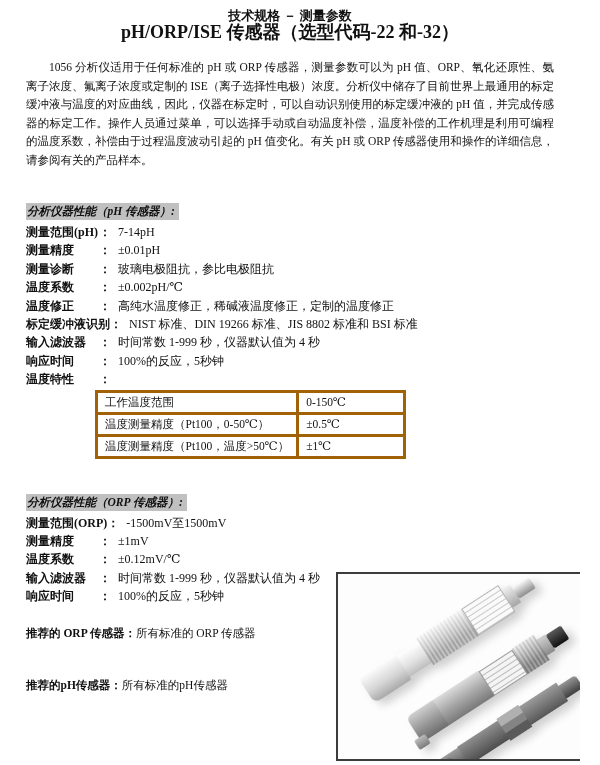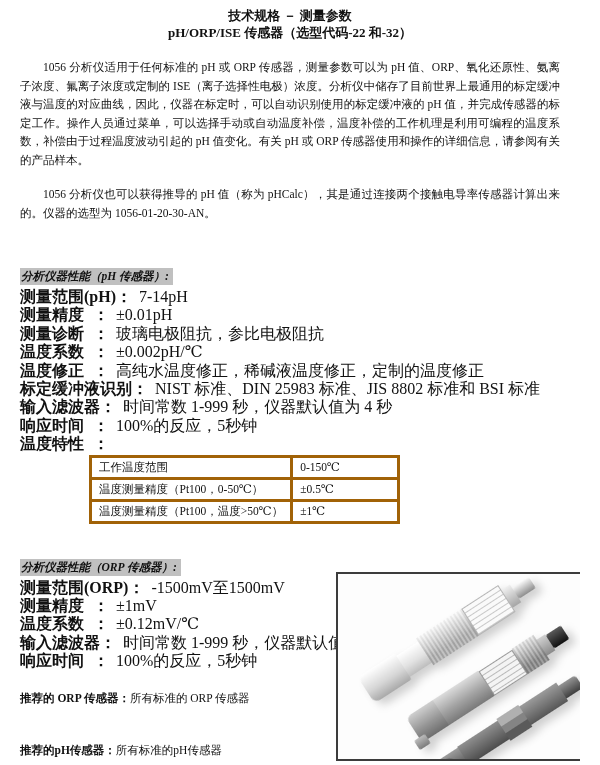--- a/index.html
+++ b/index.html
@@ -6,39 +6,39 @@
   .page{
     position:relative;
     width:580px;height:765px;
     background:#ffffff;
     font-family:"Liberation Serif","DejaVu Serif",serif;
     color:#111;
     overflow:hidden;
   }
   .titles{padding-top:7px;text-align:center;}
   .doc-title{font-size:13px;font-weight:bold;line-height:17px;}
-  .doc-subtitle{font-size:13px;font-weight:bold;line-height:17px;}
-  .body-col{padding:0 20px;}
+  .doc-subtitle{font-size:18px;font-weight:bold;line-height:17px;}
+  .body-col{padding:0 26px;}
   .para{
     font-size:11.5px;line-height:18.5px;text-align:justify;
     text-indent:2em;margin:0;
   }
   .para1{margin-top:17px;}
   .para2{margin-top:16px;}
   .sec-header{
     display:inline-block;
     background:#c0c0c0;
     font-weight:bold;font-style:italic;
     font-size:11.5px;line-height:15px;
     padding:1px 4px 1px 1px;
   }
-  .sec1{margin-top:44px;}
+  .sec1{margin-top:32px;}
   .sec2{margin-top:33px;}
   .specs{margin-top:3px;}
-  .spec{display:flex;font-size:16px;line-height:18.4px;}
+  .spec{display:flex;font-size:12px;line-height:18.4px;}
   .spec .lbl{font-weight:bold;min-width:73px;white-space:nowrap;}
   .spec .col{font-weight:bold;margin-right:7px;}
   .spec .val{white-space:nowrap;}
   table.temp{
     border-collapse:collapse;
     margin-left:69px;margin-top:1px;
     font-size:11.5px;
   }
   table.temp td{
     border:3px solid #a16207;
@@ -95,21 +95,20 @@
 <div class="page">
 
   <div class="titles">
     <div class="doc-title">技术规格 － 测量参数</div>
     <div class="doc-subtitle">pH/ORP/ISE 传感器（选型代码-22 和-32）</div>
   </div>
 
   <div class="body-col">
 
     <p class="para para1">1056 分析仪适用于任何标准的 pH 或 ORP 传感器，测量参数可以为 pH 值、ORP、氧化还原性、氨离子浓度、氟离子浓度或定制的 ISE（离子选择性电极）浓度。分析仪中储存了目前世界上最通用的标定缓冲液与温度的对应曲线，因此，仪器在标定时，可以自动识别使用的标定缓冲液的 pH 值，并完成传感器的标定工作。操作人员通过菜单，可以选择手动或自动温度补偿，温度补偿的工作机理是利用可编程的温度系数，补偿由于过程温度波动引起的 pH 值变化。有关 pH 或 ORP 传感器使用和操作的详细信息，请参阅有关的产品样本。</p>
-    <p class="para para2">1056 分析仪也可以获得推导的 pH 值（称为 pHCalc），其是通过连接两个接触电导率传感器计算出来的。仪器的选型为 1056-01-20-30-AN。</p>
 
     <div class="sec1">
       <span class="sec-header">分析仪器性能（pH 传感器）:</span>
       <div class="specs">
         <div class="spec">
           <span class="lbl">测量范围(pH)</span>
             <span class="col">：</span>
             <span class="val">7-14pH</span>
         </div>
         <div class="spec">
@@ -128,21 +127,21 @@
             <span class="val">±0.002pH/℃</span>
         </div>
         <div class="spec">
           <span class="lbl">温度修正</span>
             <span class="col">：</span>
             <span class="val">高纯水温度修正，稀碱液温度修正，定制的温度修正</span>
         </div>
         <div class="spec">
           <span class="lbl">标定缓冲液识别</span>
             <span class="col">：</span>
-            <span class="val">NIST 标准、DIN 25983 标准、JIS 8802 标准和 BSI 标准</span>
+            <span class="val">NIST 标准、DIN 19266 标准、JIS 8802 标准和 BSI 标准</span>
         </div>
         <div class="spec">
           <span class="lbl">输入滤波器</span>
             <span class="col">：</span>
             <span class="val">时间常数 1-999 秒，仪器默认值为 4 秒</span>
         </div>
         <div class="spec">
           <span class="lbl">响应时间</span>
             <span class="col">：</span>
             <span class="val">100%的反应，5秒钟</span>

